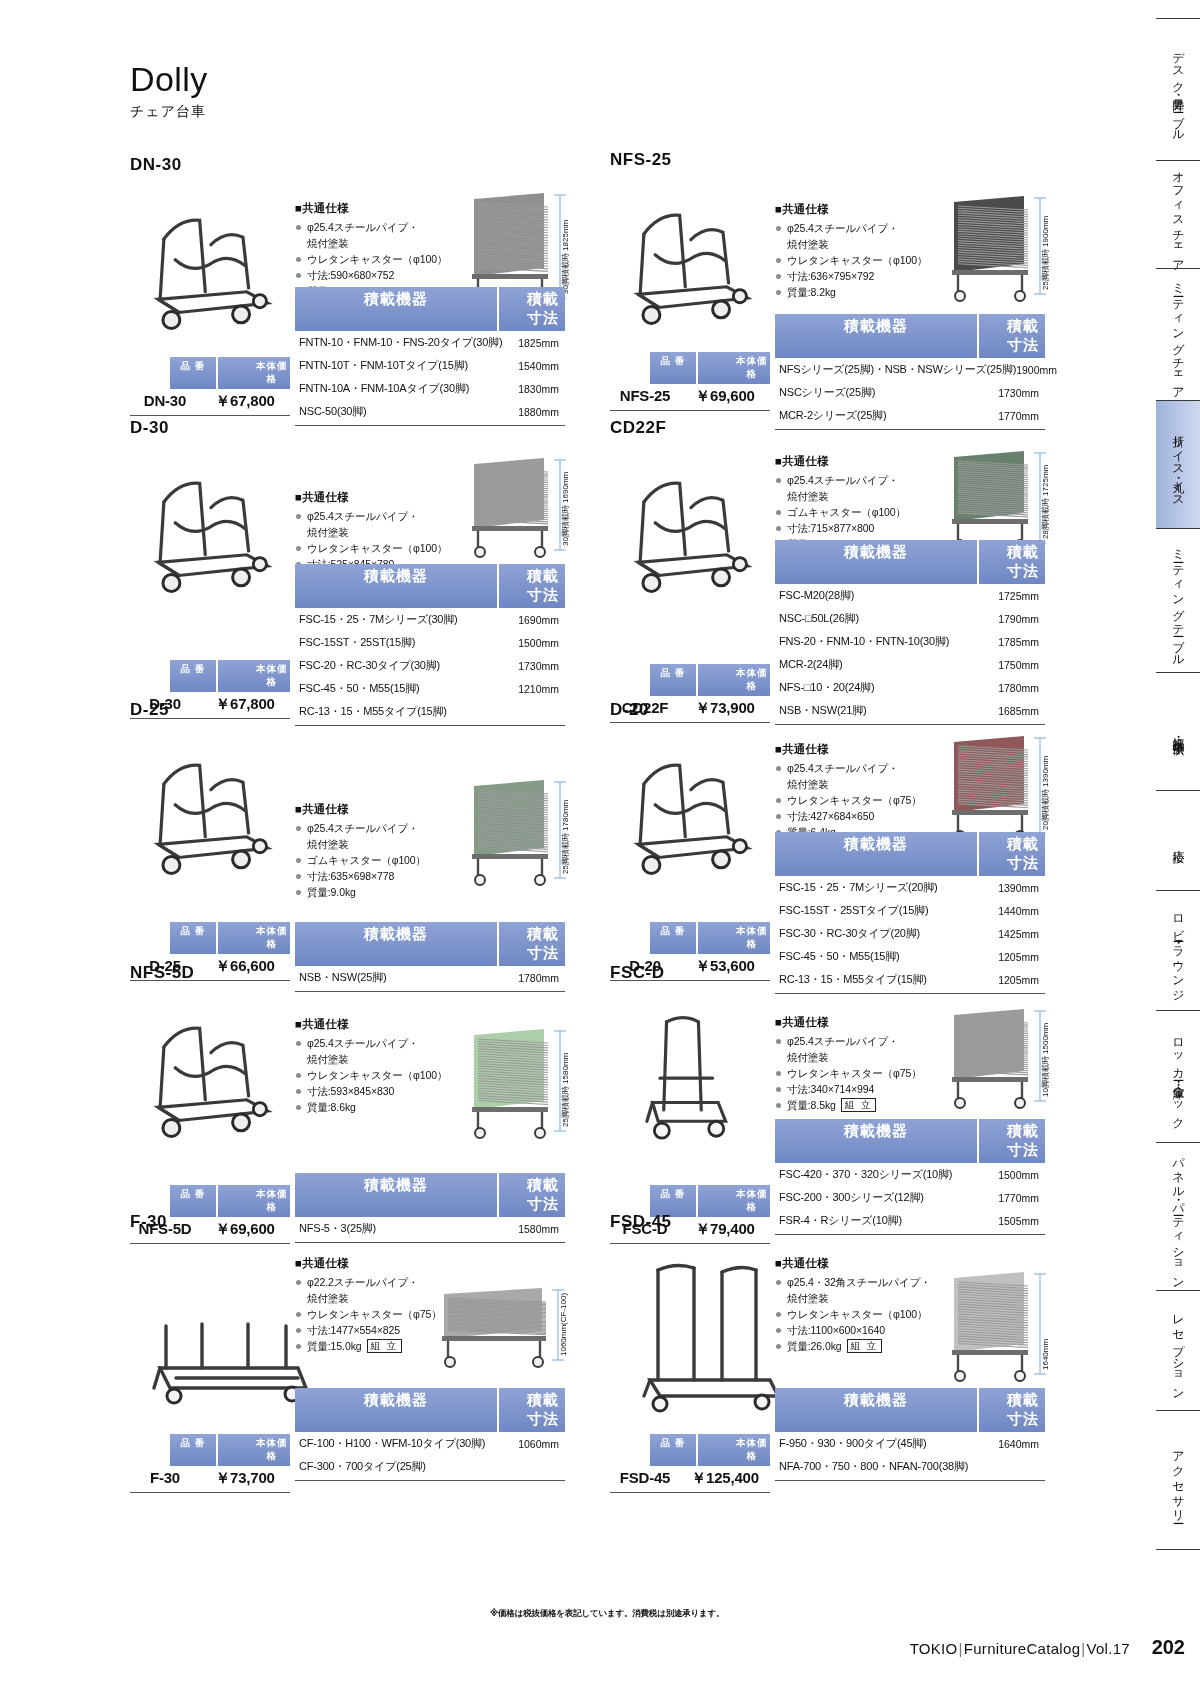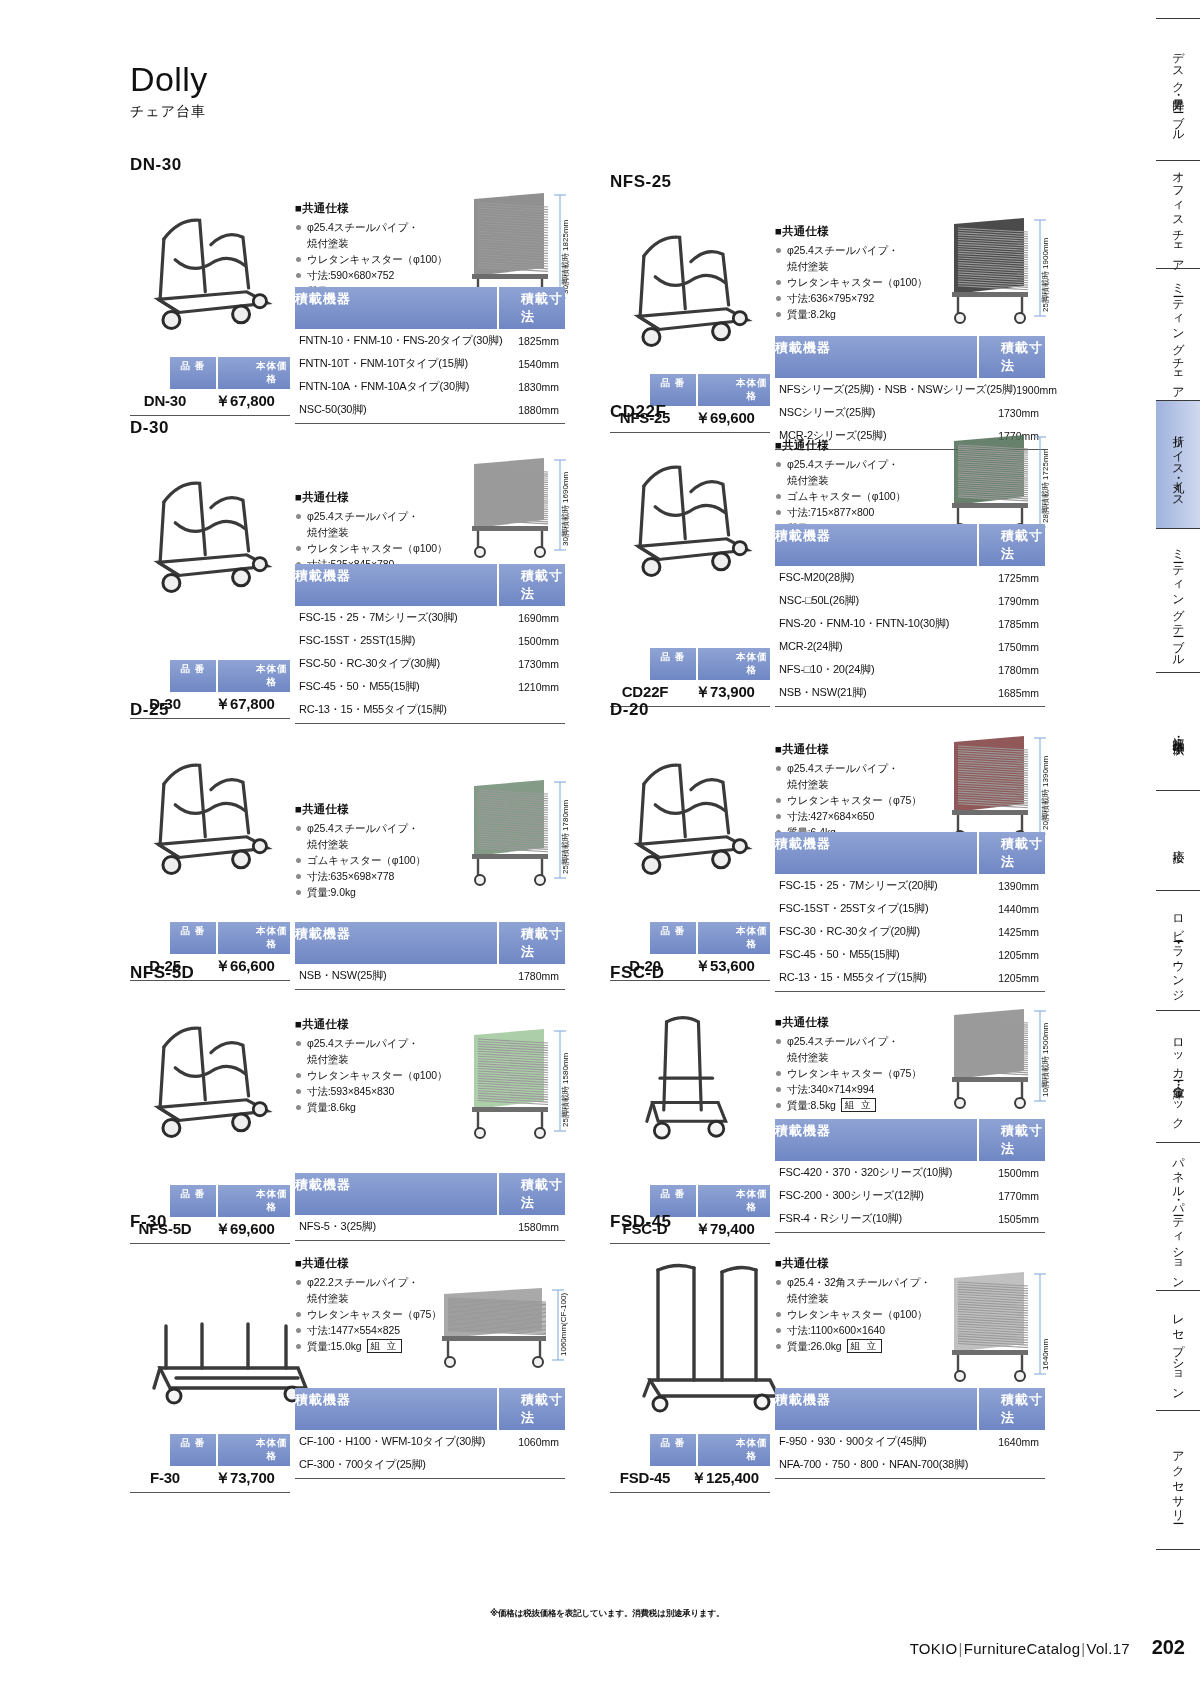--- a/index.html
+++ b/index.html
@@ -98,22 +98,22 @@
     padding: 3px 0 4px 0; letter-spacing: -.2px;
   }
   .pr-code { width: 70px; }
   .pr-price { width: 90px; }
 
   
   .load-tbl { position: absolute; width: 270px; }
   .load-head { display: flex; }
   .load-head div {
     background: linear-gradient(#8fa3d4, #6f87c4);
-    color: #fff; font-size: 13px; font-weight: bold;
-    padding: 3px 0; letter-spacing: 1px;
+    color: #fff; font-size: 15px; font-weight: bold;
+    text-align: center; padding: 3px 0; letter-spacing: 1px;
     border-right: 2px solid #fff;
   }
   .load-head div:last-child { border-right: none; padding-left: 22px; }
   .lh-eq { flex: 1; }
   .lh-dim { width: 66px; }
   .load-row { display: flex; align-items: center; }
   .load-row .eq {
     flex: 1; font-size: 11px; padding: 4px 0 4px 4px;
     letter-spacing: -.2px; white-space: nowrap;
   }
@@ -268,21 +268,21 @@
                 <div class="dim">1830mm</div>
               </div>
               <div class="load-row">
                 <div class="eq">NSC-50(30脚)</div>
                 <div class="dim">1880mm</div>
               </div>
               <div class="rule"></div>
             </div>
           </div>
         </div>
-        <div class="block col-r" style="top: 172px;">
+        <div class="block col-r" style="top: 150px;">
           <div class="model-name">NFS-25</div>
           <div class="block-body" style="height: 235px;">
             <div class="photo" style="left: 0px; top: 18px;">
               <svg viewBox="0 0 170 150">
     <path stroke="#3a3a3a" fill="none" stroke-width="3.4" stroke-linecap="round" d="M36 40 q16 -22 38 -20 L80 96"></path>
     <path stroke="#3a3a3a" fill="none" stroke-width="3.4" stroke-linecap="round" d="M36 40 L32 104"></path>
     <path stroke="#3a3a3a" fill="none" stroke-width="3.4" stroke-linecap="round" d="M86 46 q16 -16 34 -8 L126 92"></path>
     <path stroke="#3a3a3a" fill="none" stroke-width="3.4" stroke-linecap="round" d="M48 62 q18 16 38 4 q18 -12 36 2"></path>
     <path stroke="#3a3a3a" fill="none" stroke-width="3.4" stroke-linecap="round" d="M30 104 L124 96 L146 108 L52 118 Z"></path>
     <path stroke="#3a3a3a" fill="none" stroke-width="3.4" stroke-linecap="round" d="M30 104 L52 118"></path>
@@ -455,36 +455,36 @@
               </div>
               <div class="load-row">
                 <div class="eq">FSC-15・25・7Mシリーズ(30脚)</div>
                 <div class="dim">1690mm</div>
               </div>
               <div class="load-row">
                 <div class="eq">FSC-15ST・25ST(15脚)</div>
                 <div class="dim">1500mm</div>
               </div>
               <div class="load-row">
-                <div class="eq">FSC-50・RC-30タイプ(30脚)</div>
+                <div class="eq">FSC-20・RC-30タイプ(30脚)</div>
                 <div class="dim">1730mm</div>
               </div>
               <div class="load-row">
                 <div class="eq">FSC-45・50・M55(15脚)</div>
                 <div class="dim">1210mm</div>
               </div>
               <div class="load-row">
                 <div class="eq">RC-13・15・M55タイプ(15脚)</div>
                 <div class="dim"></div>
               </div>
               <div class="rule"></div>
             </div>
           </div>
         </div>
-        <div class="block col-r" style="top: 402px;">
+        <div class="block col-r" style="top: 418px;">
           <div class="model-name">CD22F</div>
           <div class="block-body" style="height: 235px;">
             <div class="photo" style="left: 0px; top: 18px;">
               <svg viewBox="0 0 170 150">
     <path stroke="#3a3a3a" fill="none" stroke-width="3.4" stroke-linecap="round" d="M36 40 q16 -22 38 -20 L80 96"></path>
     <path stroke="#3a3a3a" fill="none" stroke-width="3.4" stroke-linecap="round" d="M36 40 L32 104"></path>
     <path stroke="#3a3a3a" fill="none" stroke-width="3.4" stroke-linecap="round" d="M86 46 q16 -16 34 -8 L126 92"></path>
     <path stroke="#3a3a3a" fill="none" stroke-width="3.4" stroke-linecap="round" d="M48 62 q18 16 38 4 q18 -12 36 2"></path>
     <path stroke="#3a3a3a" fill="none" stroke-width="3.4" stroke-linecap="round" d="M30 104 L124 96 L146 108 L52 118 Z"></path>
     <path stroke="#3a3a3a" fill="none" stroke-width="3.4" stroke-linecap="round" d="M30 104 L52 118"></path>

